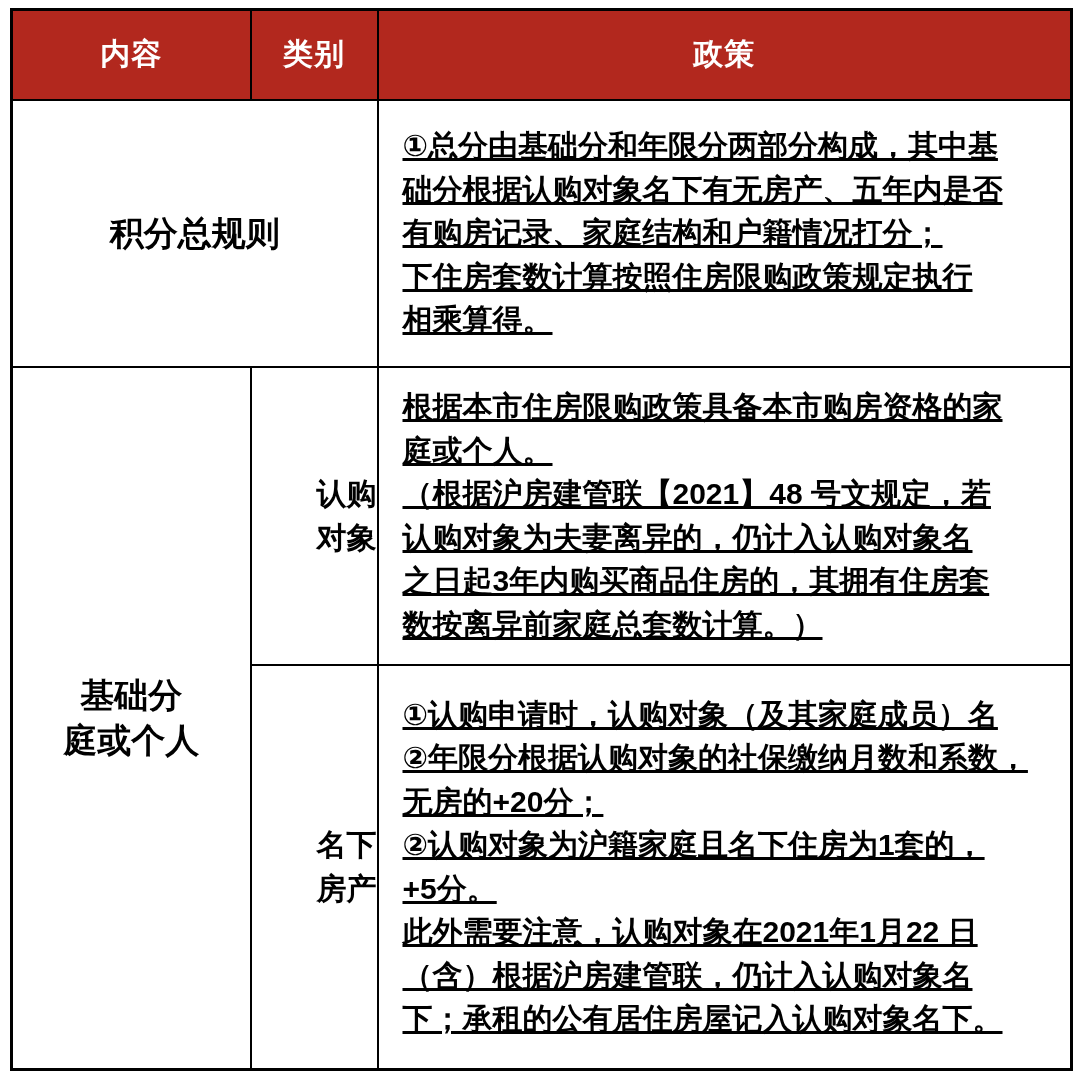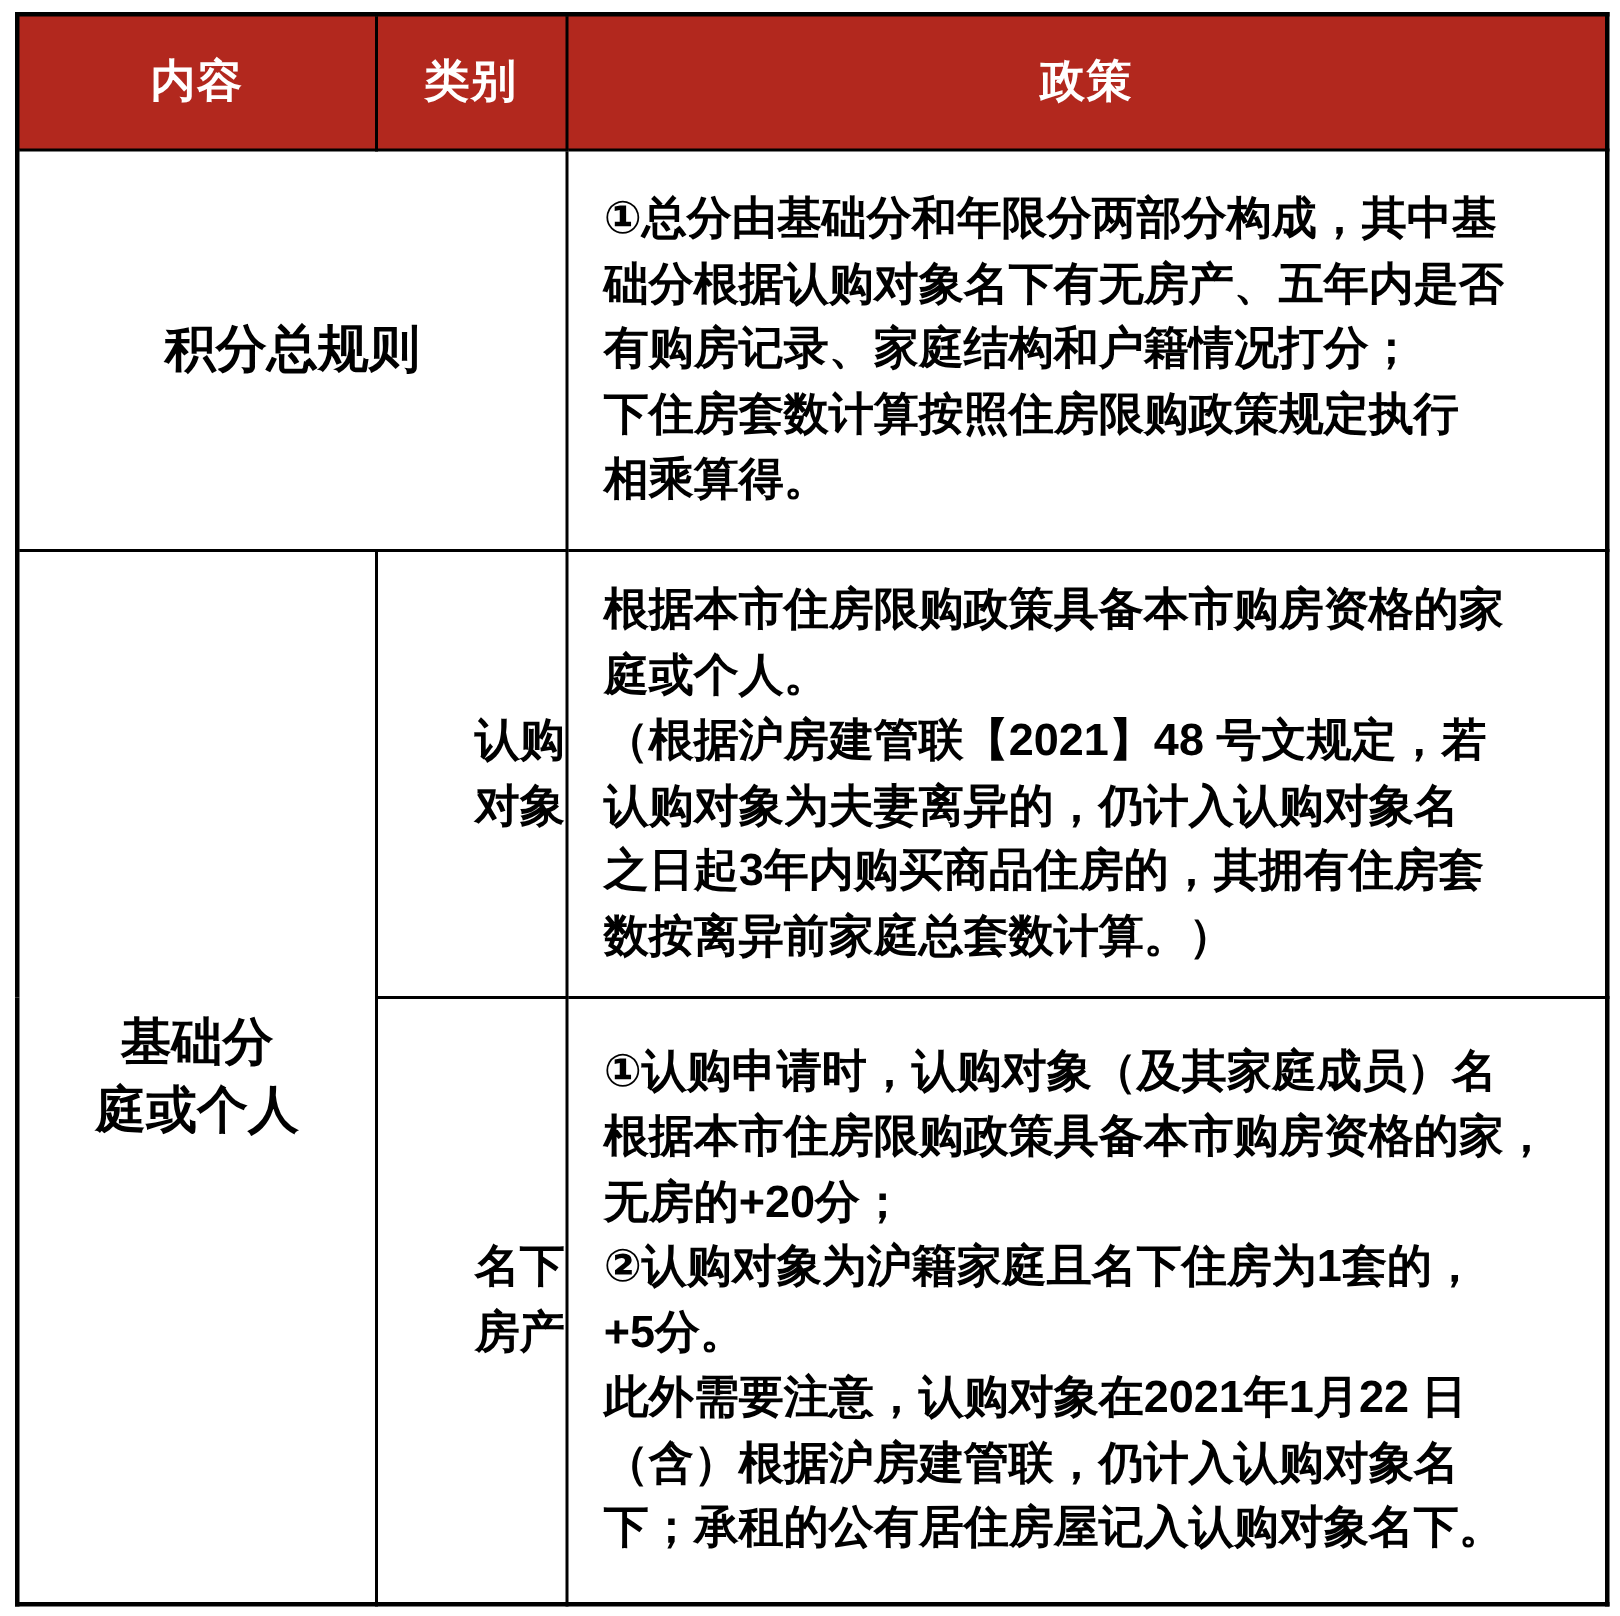--- a/index.html
+++ b/index.html
@@ -61,20 +61,21 @@
     font-weight: 700;
     line-height: 1.45;
   }
   
   td.cell-policy {
     font-size: 30px;
     font-weight: 600;
     line-height: 1.45;
     padding: 14px 14px 14px 24px;
     text-align: left;
+    text-decoration: underline;
   }
   .ln { white-space: nowrap; }
 </style>
 </head>
 <body>
 
 <div class="page">
   <table class="policy-table">
     <colgroup>
       <col style="width:239px">
@@ -118,21 +119,21 @@
       </td>
     </tr>
 
     <tr class="row-owned">
       <td class="cell-category">
         <div class="ln">名下</div>
         <div class="ln">房产</div>
       </td>
       <td class="cell-policy">
         <div class="ln">①认购申请时，认购对象（及其家庭成员）名</div>
-        <div class="ln">根据本市住房限购政策具备本市购房资格的家，</div>
+        <div class="ln">②年限分根据认购对象的社保缴纳月数和系数，</div>
         <div class="ln">无房的+20分；</div>
         <div class="ln">②认购对象为沪籍家庭且名下住房为1套的，</div>
         <div class="ln">+5分。</div>
         <div class="ln">此外需要注意，认购对象在2021年1月22 日</div>
         <div class="ln">（含）根据沪房建管联，仍计入认购对象名</div>
         <div class="ln">下；承租的公有居住房屋记入认购对象名下。</div>
       </td>
     </tr>
   </tbody>
     </table>

